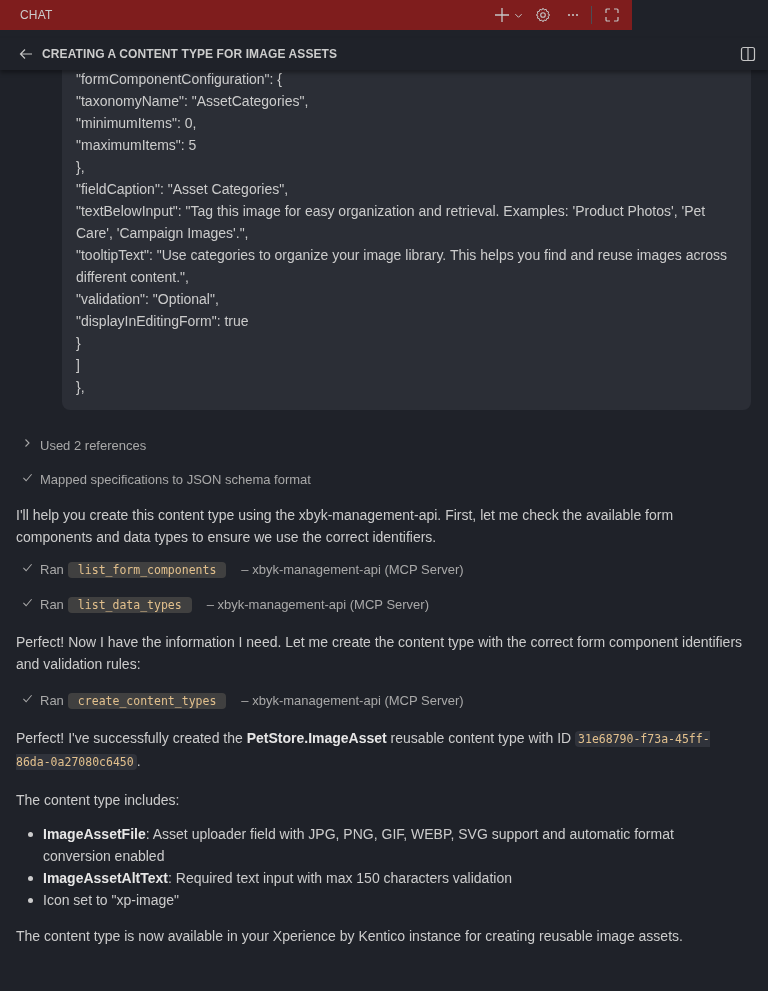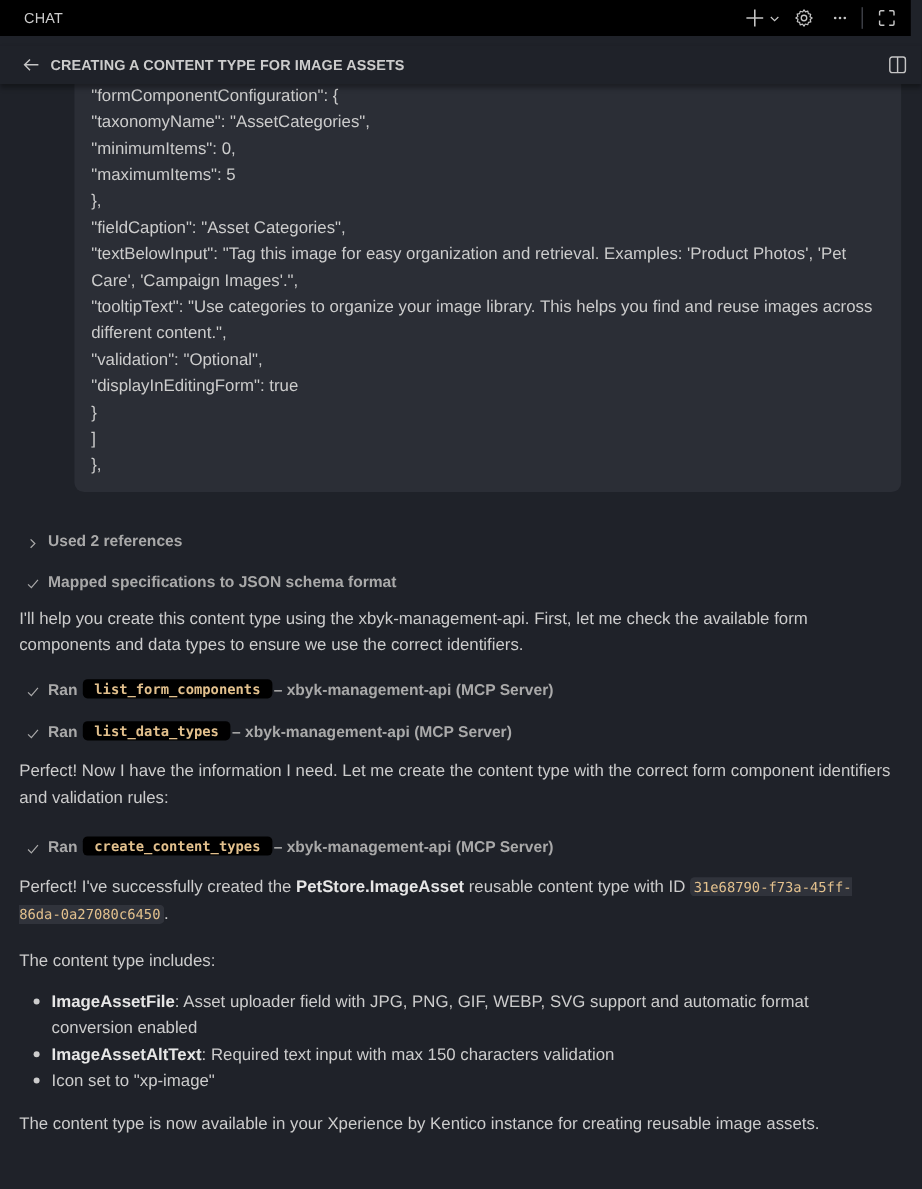--- a/index.html
+++ b/index.html
@@ -5,22 +5,22 @@
   * { box-sizing: border-box; margin: 0; padding: 0; }
   html, body { width: 768px; height: 991px; overflow: hidden; }
   body {
     background: #1f2229;
     color: #cccccc;
     font-family: "Liberation Sans", "DejaVu Sans", sans-serif;
     font-size: 14px;
     position: relative;
   }
   .topbar {
-    position: absolute; left: 0; top: 0; width: 759px; height: 30px;
-    background: #000000;
+    position: absolute; left: 0; top: 0; width: 632px; height: 30px;
+    background: #7f1d1d;
     display: flex; align-items: center; padding: 0 0 0 20px;
     z-index: 5;
   }
   .topbar .title {
     font-size: 12px; color: #cccccc; letter-spacing: 0.2px;
   }
   .topbar .actions {
     margin-left: auto; display: flex; align-items: center; height: 30px;
   }
   .ico { display: inline-flex; align-items: center; justify-content: center; color: #c5c5c5; cursor: pointer; }
@@ -47,29 +47,29 @@
     margin-left: 62px; width: 689px;
     background: #2b2e36;
     border-radius: 0 0 8px 8px;
     padding: 0 14px 12px 14px;
     font-size: 14px; line-height: 22px; color: #cccccc;
   }
   .codeblock .line { white-space: pre-wrap; }
   .codeblock .line.clipped { height: 16px; overflow: hidden; line-height: 8px; padding-top: 0; }
 
   .step {
-    display: flex; align-items: flex-end; padding-left: 22px;
-    font-size: 13px; color: #a9a9a9; height: 20px; font-weight: bold;
+    display: flex; align-items: flex-start; padding-left: 22px;
+    font-size: 13px; color: #a9a9a9; height: 20px;
   }
   .step .mark { width: 18px; display: inline-flex; align-items: center; color: #a9a9a9; }
   .step .ran { margin-right: 4px; }
   .step .code {
     font-family: "DejaVu Sans Mono", "Liberation Mono", monospace;
-    font-size: 11.5px; color: #e2c08d; background: #000000;
-    border-radius: 4px; padding: 1px 10px; margin-right: 1px;
+    font-size: 11.5px; color: #e2c08d; background: #404040;
+    border-radius: 4px; padding: 1px 10px; margin-right: 15px;
   }
   .para { padding: 0 16px; font-size: 14px; line-height: 22px; color: #cccccc; }
   .para b { color: #e6e6e6; }
   .inline-code {
     font-family: "DejaVu Sans Mono", "Liberation Mono", monospace;
     font-size: 11.5px; color: #e2c08d; background: #30333b;
     border-radius: 4px; padding: 1px 3px;
   }
   ul.list { padding-left: 43px; list-style: none; }
   ul.list li { position: relative; font-size: 14px; line-height: 22px; color: #cccccc; padding-right: 60px; }

